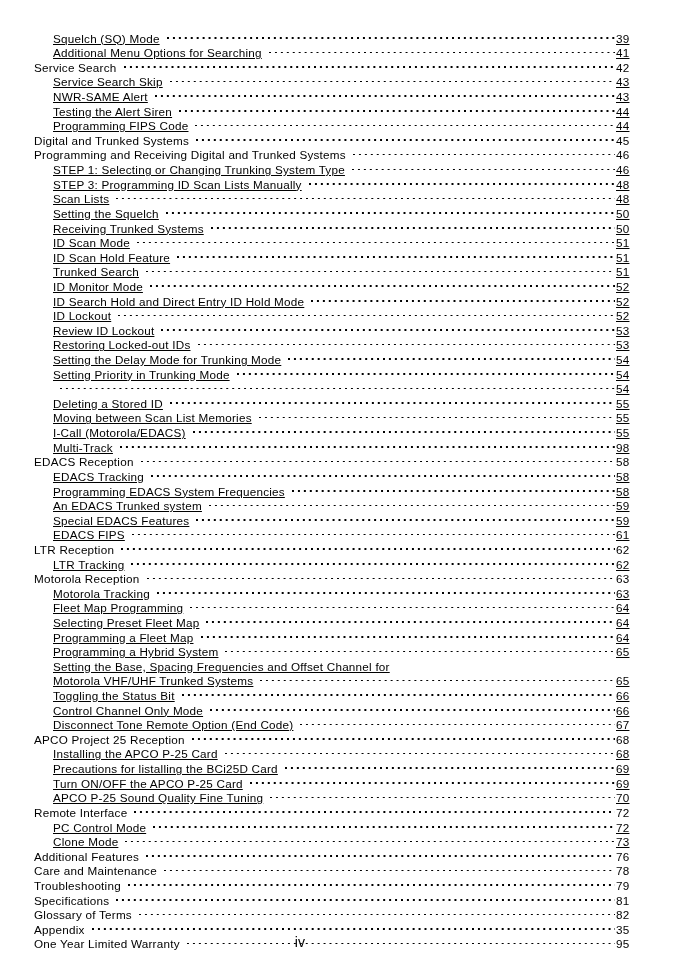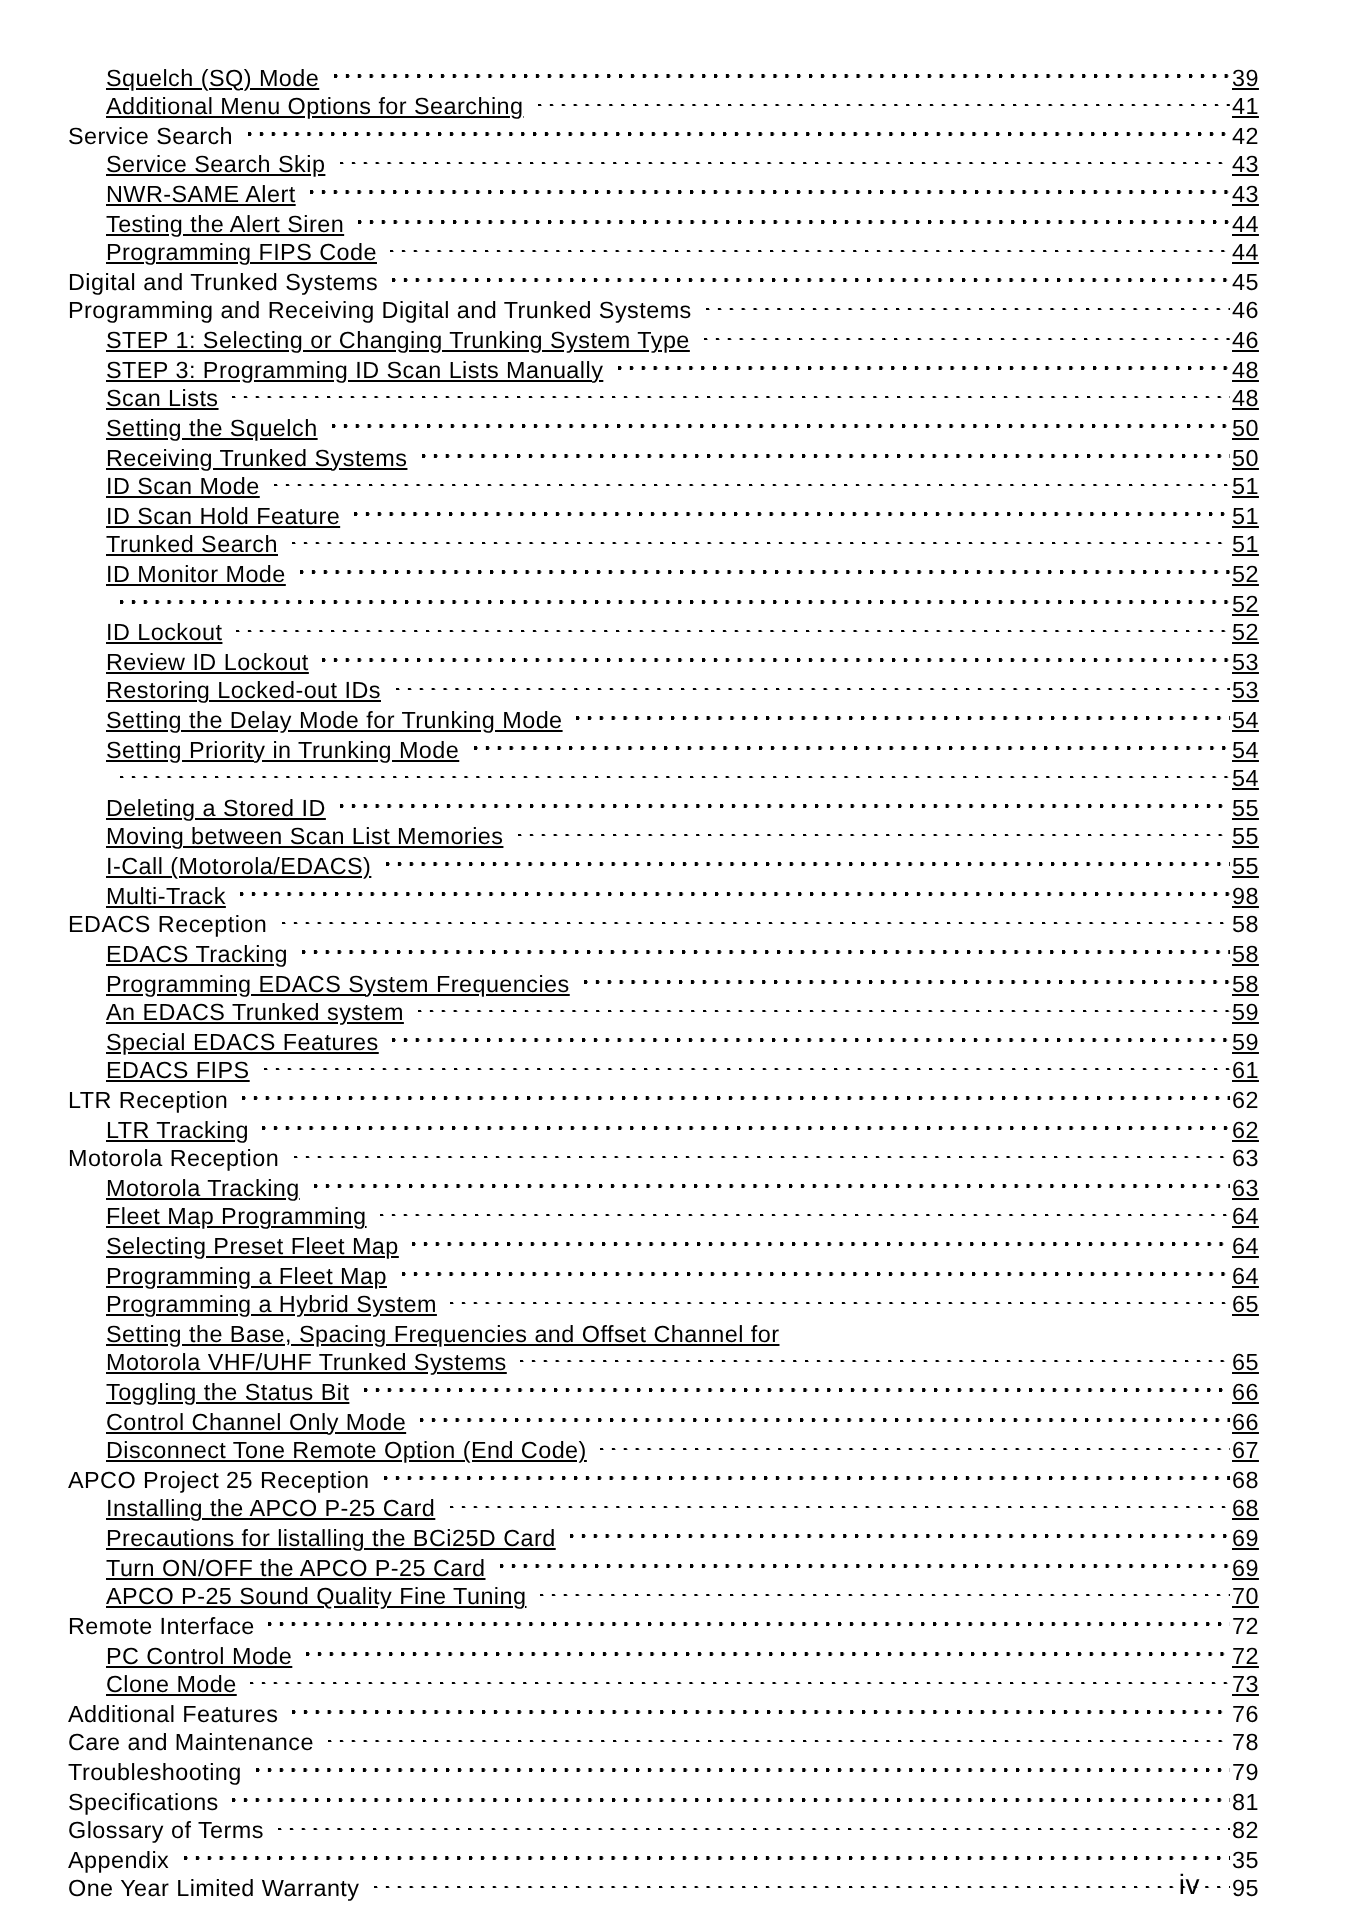--- a/index.html
+++ b/index.html
@@ -72,21 +72,21 @@
   .toc-page.empty { visibility: hidden; }
 
   
   .toc-row.wrap .toc-dots::before { display: none; }
 
   .footer {
     position: absolute;
     top: 935px;
     left: 0;
     width: 600px;
-    text-align: right;
+    text-align: center;
     font-size: 14px;
     line-height: 14px;
     letter-spacing: 0.02em;
   }
 </style>
 </head>
 <body>
 
 <div class="page">
   <div class="toc" id="toc-list">
@@ -174,20 +174,21 @@
         <span class="toc-title">Trunked Search</span>
         <span class="toc-dots"></span>
         <span class="toc-page">51</span>
       </div>
       <div class="toc-row lvl-1">
         <span class="toc-title">ID Monitor Mode</span>
         <span class="toc-dots"></span>
         <span class="toc-page">52</span>
       </div>
       <div class="toc-row lvl-1">
+        <span class="toc-title">ID Search Hold and Direct Entry ID Hold Mode</span>
         <span class="toc-dots"></span>
         <span class="toc-page">52</span>
       </div>
       <div class="toc-row lvl-1">
         <span class="toc-title">ID Lockout</span>
         <span class="toc-dots"></span>
         <span class="toc-page">52</span>
       </div>
       <div class="toc-row lvl-1">
         <span class="toc-title">Review ID Lockout</span>

